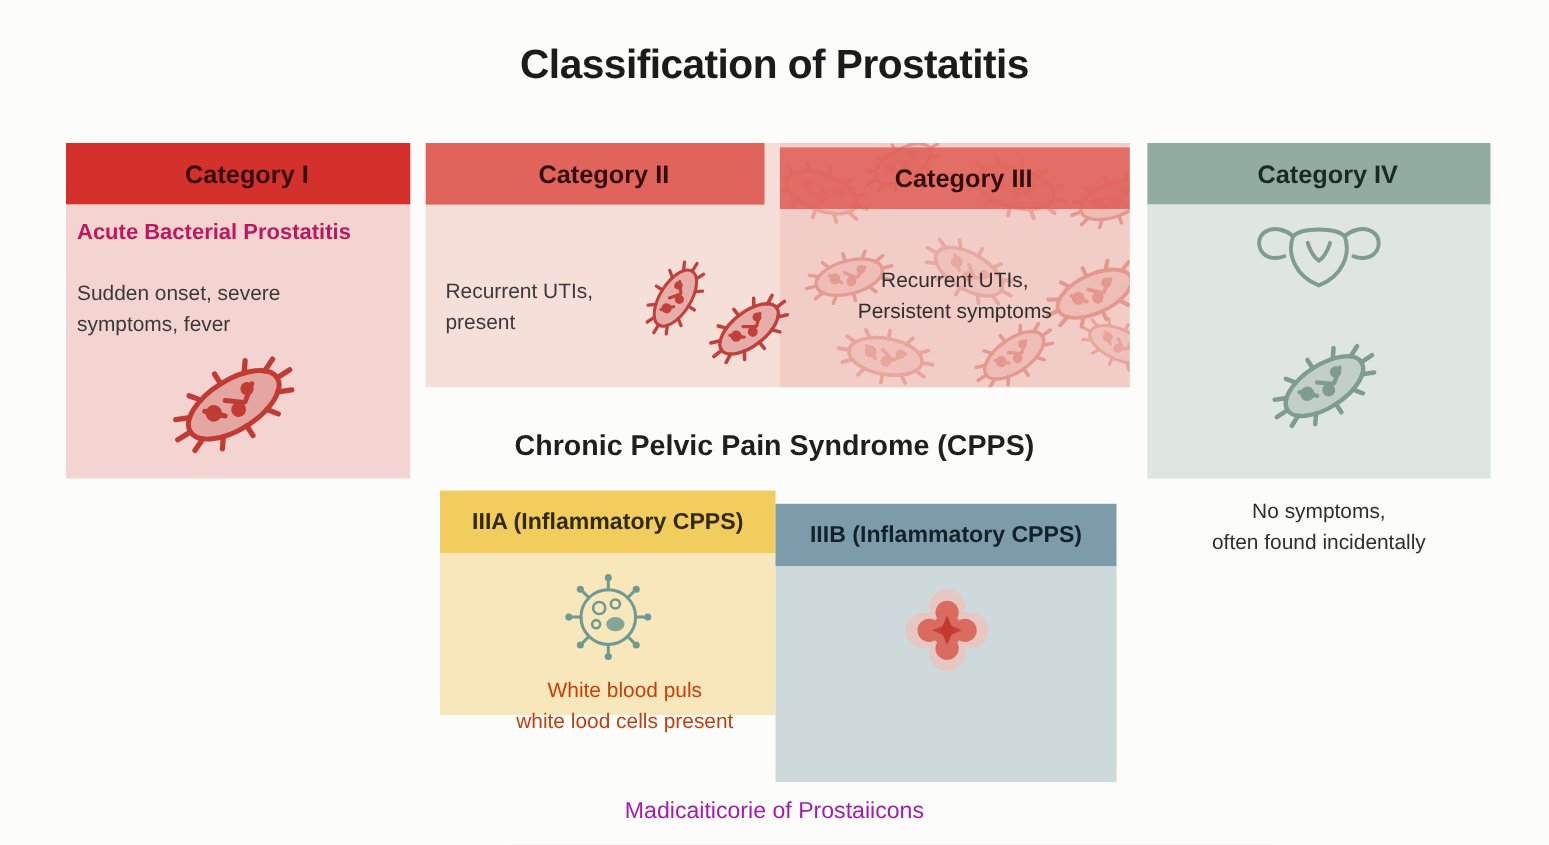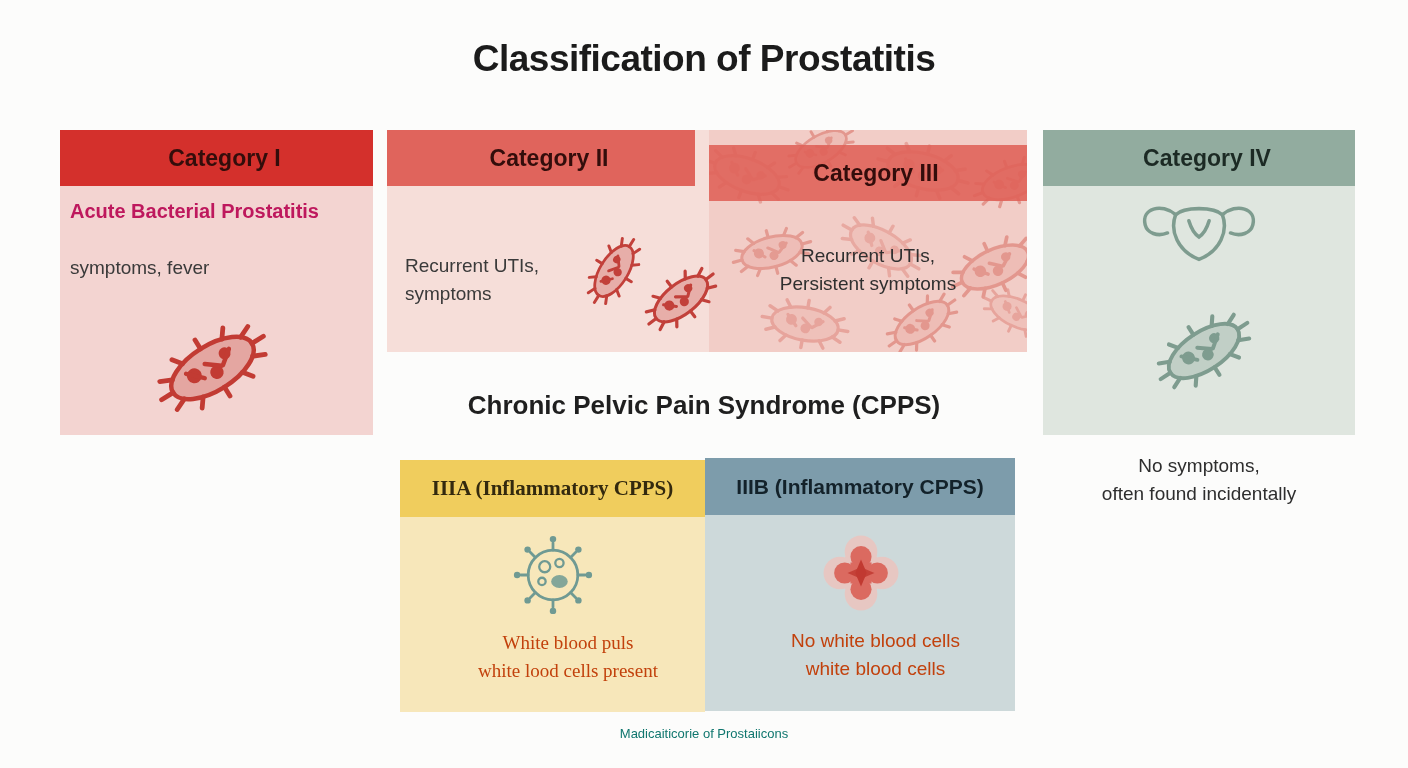--- a/index.html
+++ b/index.html
@@ -28,21 +28,21 @@
   
   .cat1-header { left: 60px; top: 130px; width: 313px; height: 56px; background: #d4302c; color: #330d0b; }
   .cat1-body   { left: 60px; top: 186px; width: 313px; height: 249px; background: #f3d4d1; }
   .cat1-subtitle { position: absolute; left: 10px; top: 14px; width: 295px; }
   .cat1-desc     { position: absolute; left: 10px; top: 68px; }
   .cat1-bact { position: absolute; left: 70px; top: 128px; width: 165px; height: 108px; color: #c23b33; transform: rotate(-32deg); }
 
   
   .cat23 { left: 387px; top: 130px; width: 640px; height: 222px; background: #f6ded9; }
   .cat2-header { position: absolute; left: 0; top: 0; width: 308px; height: 56px; background: #e0645c; color: #330d0b; z-index: 3; }
-  .cat3-header { position: absolute; left: 322px; top: 15px; width: 318px; height: 56px; background: rgba(223,97,88,0.88); color: #330d0b; z-index: 3; }
+  .cat3-header { position: absolute; left: 322px; top: 4px; width: 318px; height: 56px; background: rgba(223,97,88,0.88); color: #330d0b; z-index: 3; }
   .cat3-zone { position: absolute; left: 322px; top: 0; width: 318px; height: 222px; background: #f2cdc7; overflow: hidden; z-index: 1; }
   .cat2-subtitle { position: absolute; left: 18px; top: 70px; width: 320px; z-index: 4; }
   .cat2-desc     { position: absolute; left: 18px; top: 122px; z-index: 4; }
   .cat3-desc     { position: absolute; left: 322px; top: 112px; width: 318px; text-align: center; color: #2f2f2f; z-index: 4; }
   .cat2-bact-a { position: absolute; left: 176px; top: 108px; width: 102px; height: 66px; color: #c2403a; transform: rotate(-58deg); z-index: 2; }
   .cat2-bact-b { position: absolute; left: 238px; top: 132px; width: 112px; height: 74px; color: #c2403a; transform: rotate(-38deg); z-index: 2; }
   .pat { position: absolute; }
 
   
   .cat4-header { left: 1043px; top: 130px; width: 312px; height: 56px; background: #92ac9f; color: #1c2a24; }
@@ -52,31 +52,31 @@
   .cat4-desc { left: 1043px; top: 452px; width: 312px; text-align: center; font-size: 19px; color: #2e2e2e; line-height: 28px; }
 
   
   .cpps-heading { top: 390px; left: 0; width: 100%; text-align: center; font-size: 26px; font-weight: 700; color: #1f1f1f; }
   .sub-header {
     position: absolute; top: 0; left: 0; right: 0; height: 57px;
     display: flex; align-items: center; justify-content: center;
     font-size: 21px; font-weight: 700;
   }
   .sub-box { position: absolute; }
-  .iiia-box { left: 400px; top: 460px; width: 305px; height: 252px; font-family: Liberation Serif, serif; }
+  .iiia-box { left: 400px; top: 446px; width: 305px; height: 204px; }
   .iiia-box .sub-header { background: #f0cd5d; color: #33290e; }
   .iiia-body { position: absolute; top: 57px; left: 0; right: 0; bottom: 0; background: #f7e7ba; }
   .iiib-box { left: 705px; top: 458px; width: 310px; height: 253px; }
   .iiib-box .sub-header { background: #7d9cab; color: #13222a; }
   .iiib-body { position: absolute; top: 57px; left: 0; right: 0; bottom: 0; background: #cdd9da; }
   .wbc-icon  { position: absolute; left: 107px; top: 12px; width: 92px; height: 92px; color: #6f9a93; }
   .cross-icon{ position: absolute; left: 108px; top: 10px; width: 96px; height: 96px; }
   .sub-desc  { position: absolute; left: 0; right: 0; top: 112px; text-align: center; font-size: 19px; color: #c2410c; line-height: 28px; padding-left: 31px; }
 
-  .caption { top: 726px; left: 0; width: 100%; text-align: center; font-size: 13px; color: #0f766e; }
+  .caption { top: 726px; left: 0; width: 100%; text-align: center; font-size: 21px; color: #a21caf; }
 </style>
 </head>
 <body>
 
 <svg width="0" height="0" style="position:absolute" aria-hidden="true">
   <defs>
     <symbol id="sym-bacteria" viewBox="0 0 110 70">
       <path d="M86 35H95M81.8 42.5 89.6 46M70.5 48 75 54M55 50V57M39.5 48 35 54M28.2 42.5 20.4 46M24 35H15M28.2 27.5 20.4 24M39.5 22 35 16M55 20V13M70.5 22 75 16M81.8 27.5 89.6 24" stroke="currentColor" stroke-width="3.2" stroke-linecap="round" fill="none"></path>
       <ellipse cx="55" cy="35" rx="31" ry="15" fill="currentColor" opacity="0.3"></ellipse>
       <ellipse cx="55" cy="35" rx="31" ry="15" fill="none" stroke="currentColor" stroke-width="3"></ellipse>
@@ -107,20 +107,21 @@
 <div class="canvas">
 
   <div class="abs page-title">Classification of Prostatitis</div>
 
   <div class="abs cat-header cat1-header">
     <span>Category I</span>
   </div>
   <div class="cat-body cat1-body">
     <div class="subtitle cat1-subtitle">Acute Bacterial Prostatitis</div>
     <div class="desc cat1-desc">
+      <div>Sudden onset, severe</div>
       <div>symptoms, fever</div>
     </div>
     <svg class="cat1-bact">
         <use href="#sym-bacteria"></use>
       </svg>
   </div>
 
   <div class="abs cat23">
     <div class="cat3-zone">
       <svg class="pat" style="left:-22px;top:6px;width:120px;height:78px;color:#e59b92;opacity:.8;transform:rotate(20deg)">
@@ -155,21 +156,21 @@
         </svg>
     </div>
     <div class="cat-header cat2-header">
       <span>Category II</span>
     </div>
     <div class="cat-header cat3-header">
       <span>Category III</span>
     </div>
     <div class="desc cat2-desc">
       <div>Recurrent UTIs,</div>
-      <div>symptoms</div>
+      <div>present</div>
     </div>
     <svg class="cat2-bact-a">
         <use href="#sym-bacteria"></use>
       </svg>
     <svg class="cat2-bact-b">
         <use href="#sym-bacteria"></use>
       </svg>
     <div class="desc cat3-desc">
       <div>Recurrent UTIs,</div>
       <div>Persistent symptoms</div>
@@ -229,22 +230,18 @@
         <g fill="#db6a60">
           <circle cx="50" cy="33" r="11"></circle>
             <circle cx="50" cy="67" r="11"></circle>
           <circle cx="33" cy="50" r="11"></circle>
             <circle cx="67" cy="50" r="11"></circle>
           <rect x="39" y="39" width="22" height="22"></rect>
         </g>
         <path d="M50 36 L56 50 L50 64 L44 50 Z" fill="#c13a31"></path>
         <path d="M36 50 L50 44 L64 50 L50 56 Z" fill="#c13a31" opacity="0.85"></path>
       </svg>
-      <div class="sub-desc">
-        <div>No white blood cells</div>
-        <div>white blood cells</div>
-      </div>
     </div>
   </div>
 
   <div class="abs caption">Madicaiticorie of Prostaiicons</div>
 
 </div>
 
 </body></html>

